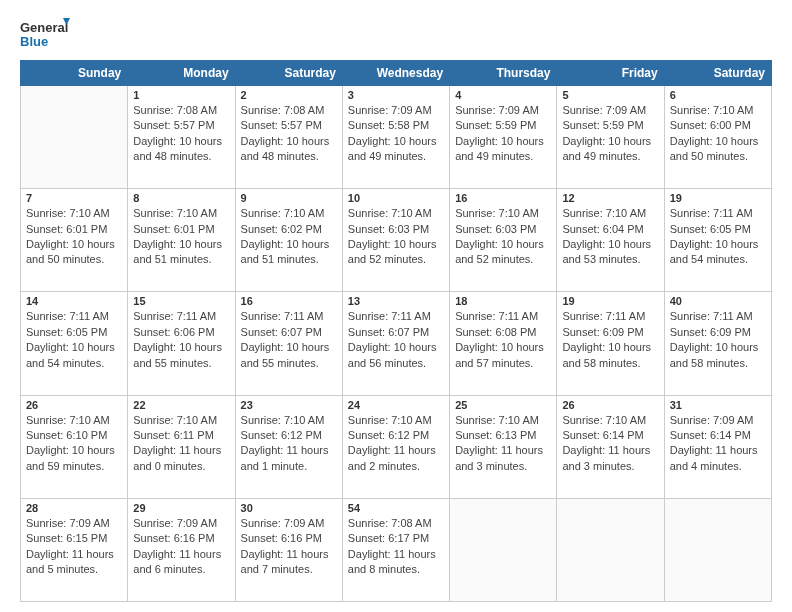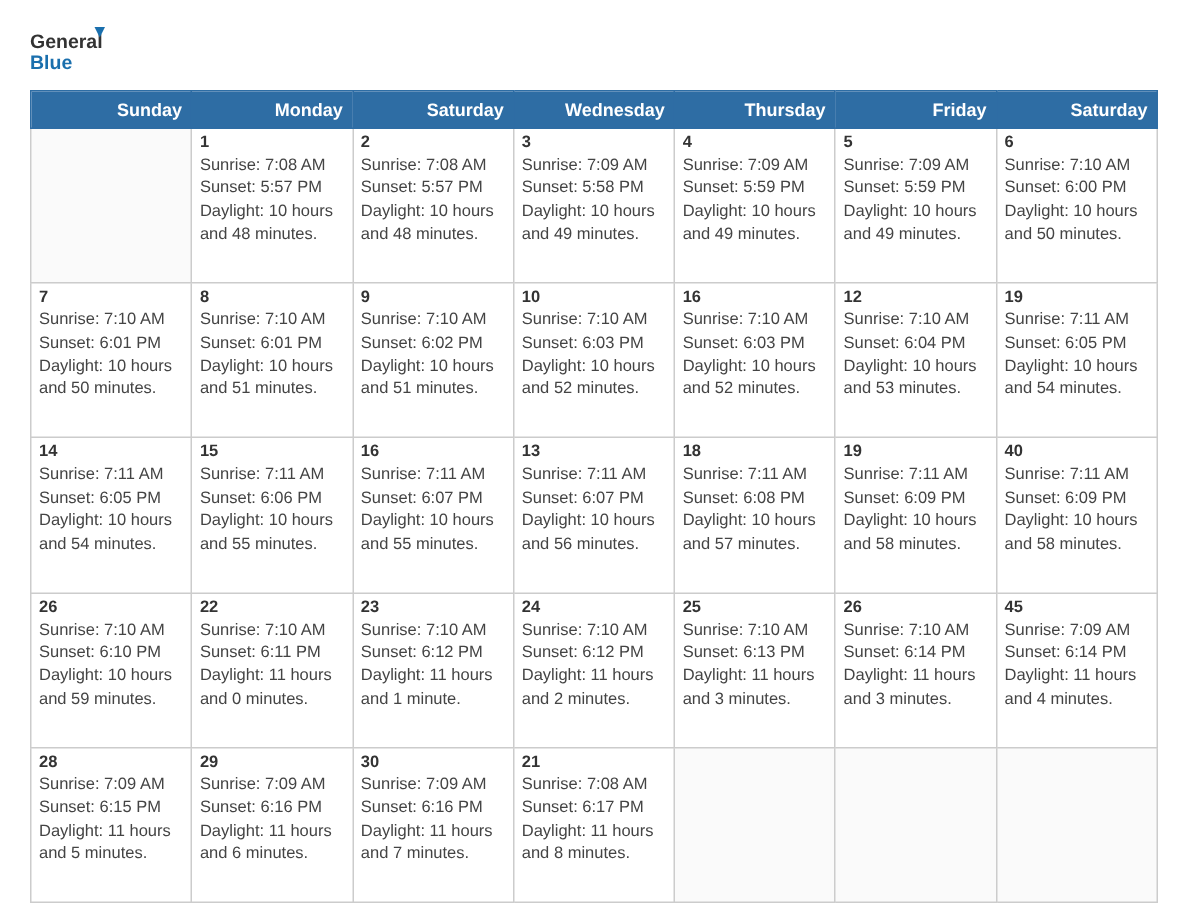--- a/index.html
+++ b/index.html
@@ -220,39 +220,39 @@
           </td>
           <td>
             <span class="day-num">25</span>
             <div class="day-detail">Sunrise: 7:10 AM<br>Sunset: 6:13 PM<br>Daylight: 11 hours<br>and 3 minutes.</div>
           </td>
           <td>
             <span class="day-num">26</span>
             <div class="day-detail">Sunrise: 7:10 AM<br>Sunset: 6:14 PM<br>Daylight: 11 hours<br>and 3 minutes.</div>
           </td>
           <td>
-            <span class="day-num">45</span>
+            <span class="day-num">31</span>
             <div class="day-detail">Sunrise: 7:09 AM<br>Sunset: 6:14 PM<br>Daylight: 11 hours<br>and 4 minutes.</div>
           </td>
         </tr>
         <tr>
           <td>
             <span class="day-num">28</span>
             <div class="day-detail">Sunrise: 7:09 AM<br>Sunset: 6:15 PM<br>Daylight: 11 hours<br>and 5 minutes.</div>
           </td>
           <td>
             <span class="day-num">29</span>
             <div class="day-detail">Sunrise: 7:09 AM<br>Sunset: 6:16 PM<br>Daylight: 11 hours<br>and 6 minutes.</div>
           </td>
           <td>
             <span class="day-num">30</span>
             <div class="day-detail">Sunrise: 7:09 AM<br>Sunset: 6:16 PM<br>Daylight: 11 hours<br>and 7 minutes.</div>
           </td>
           <td>
-            <span class="day-num">21</span>
+            <span class="day-num">54</span>
             <div class="day-detail">Sunrise: 7:08 AM<br>Sunset: 6:17 PM<br>Daylight: 11 hours<br>and 8 minutes.</div>
           </td>
           <td class="empty"></td>
           <td class="empty"></td>
           <td class="empty"></td>
         </tr>
       </tbody>
   </table>
 </div>
 

